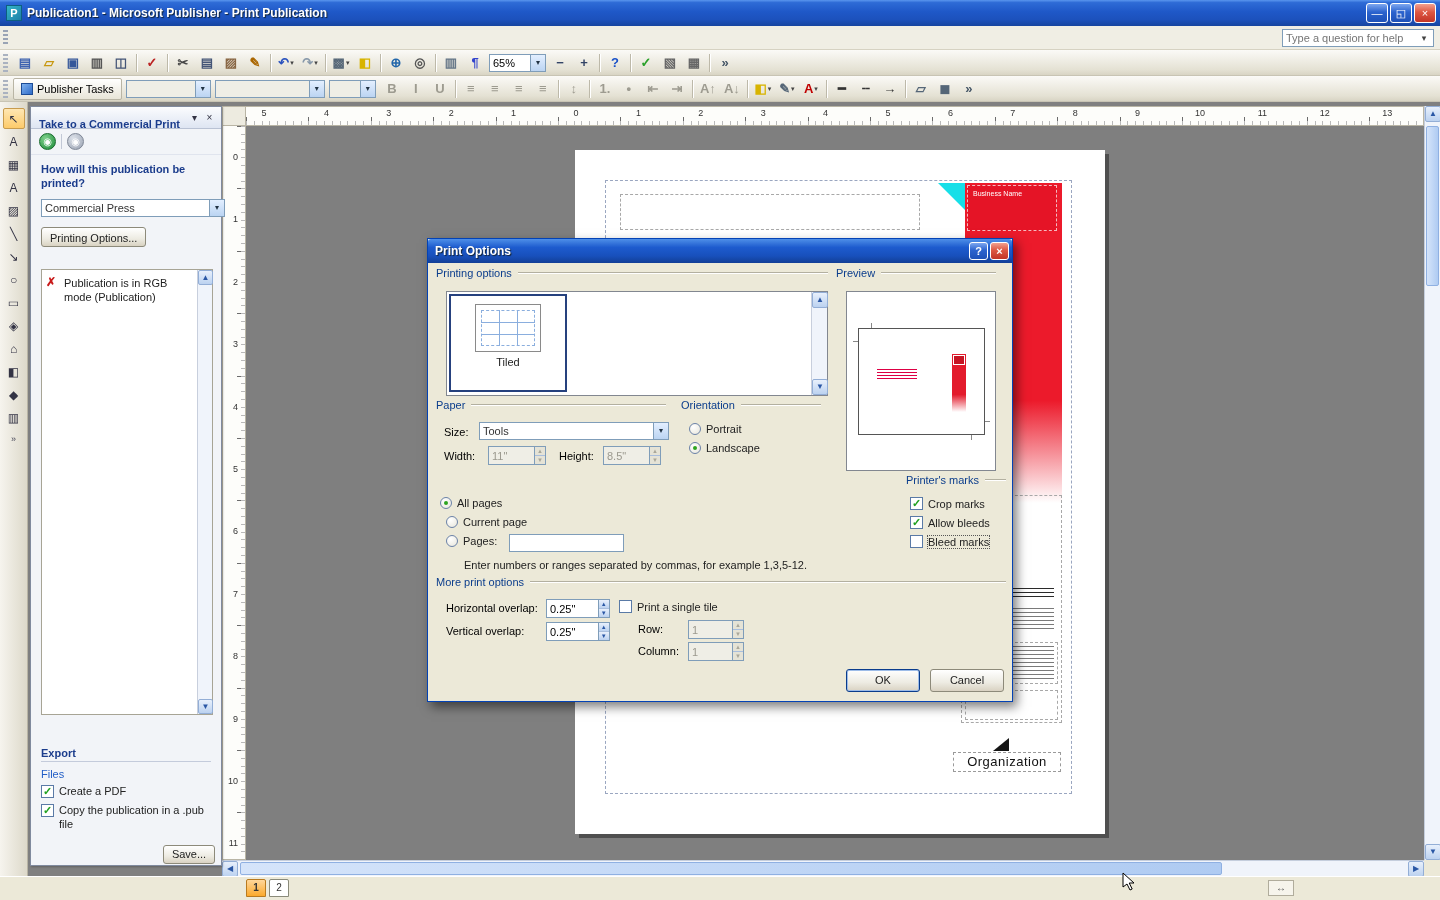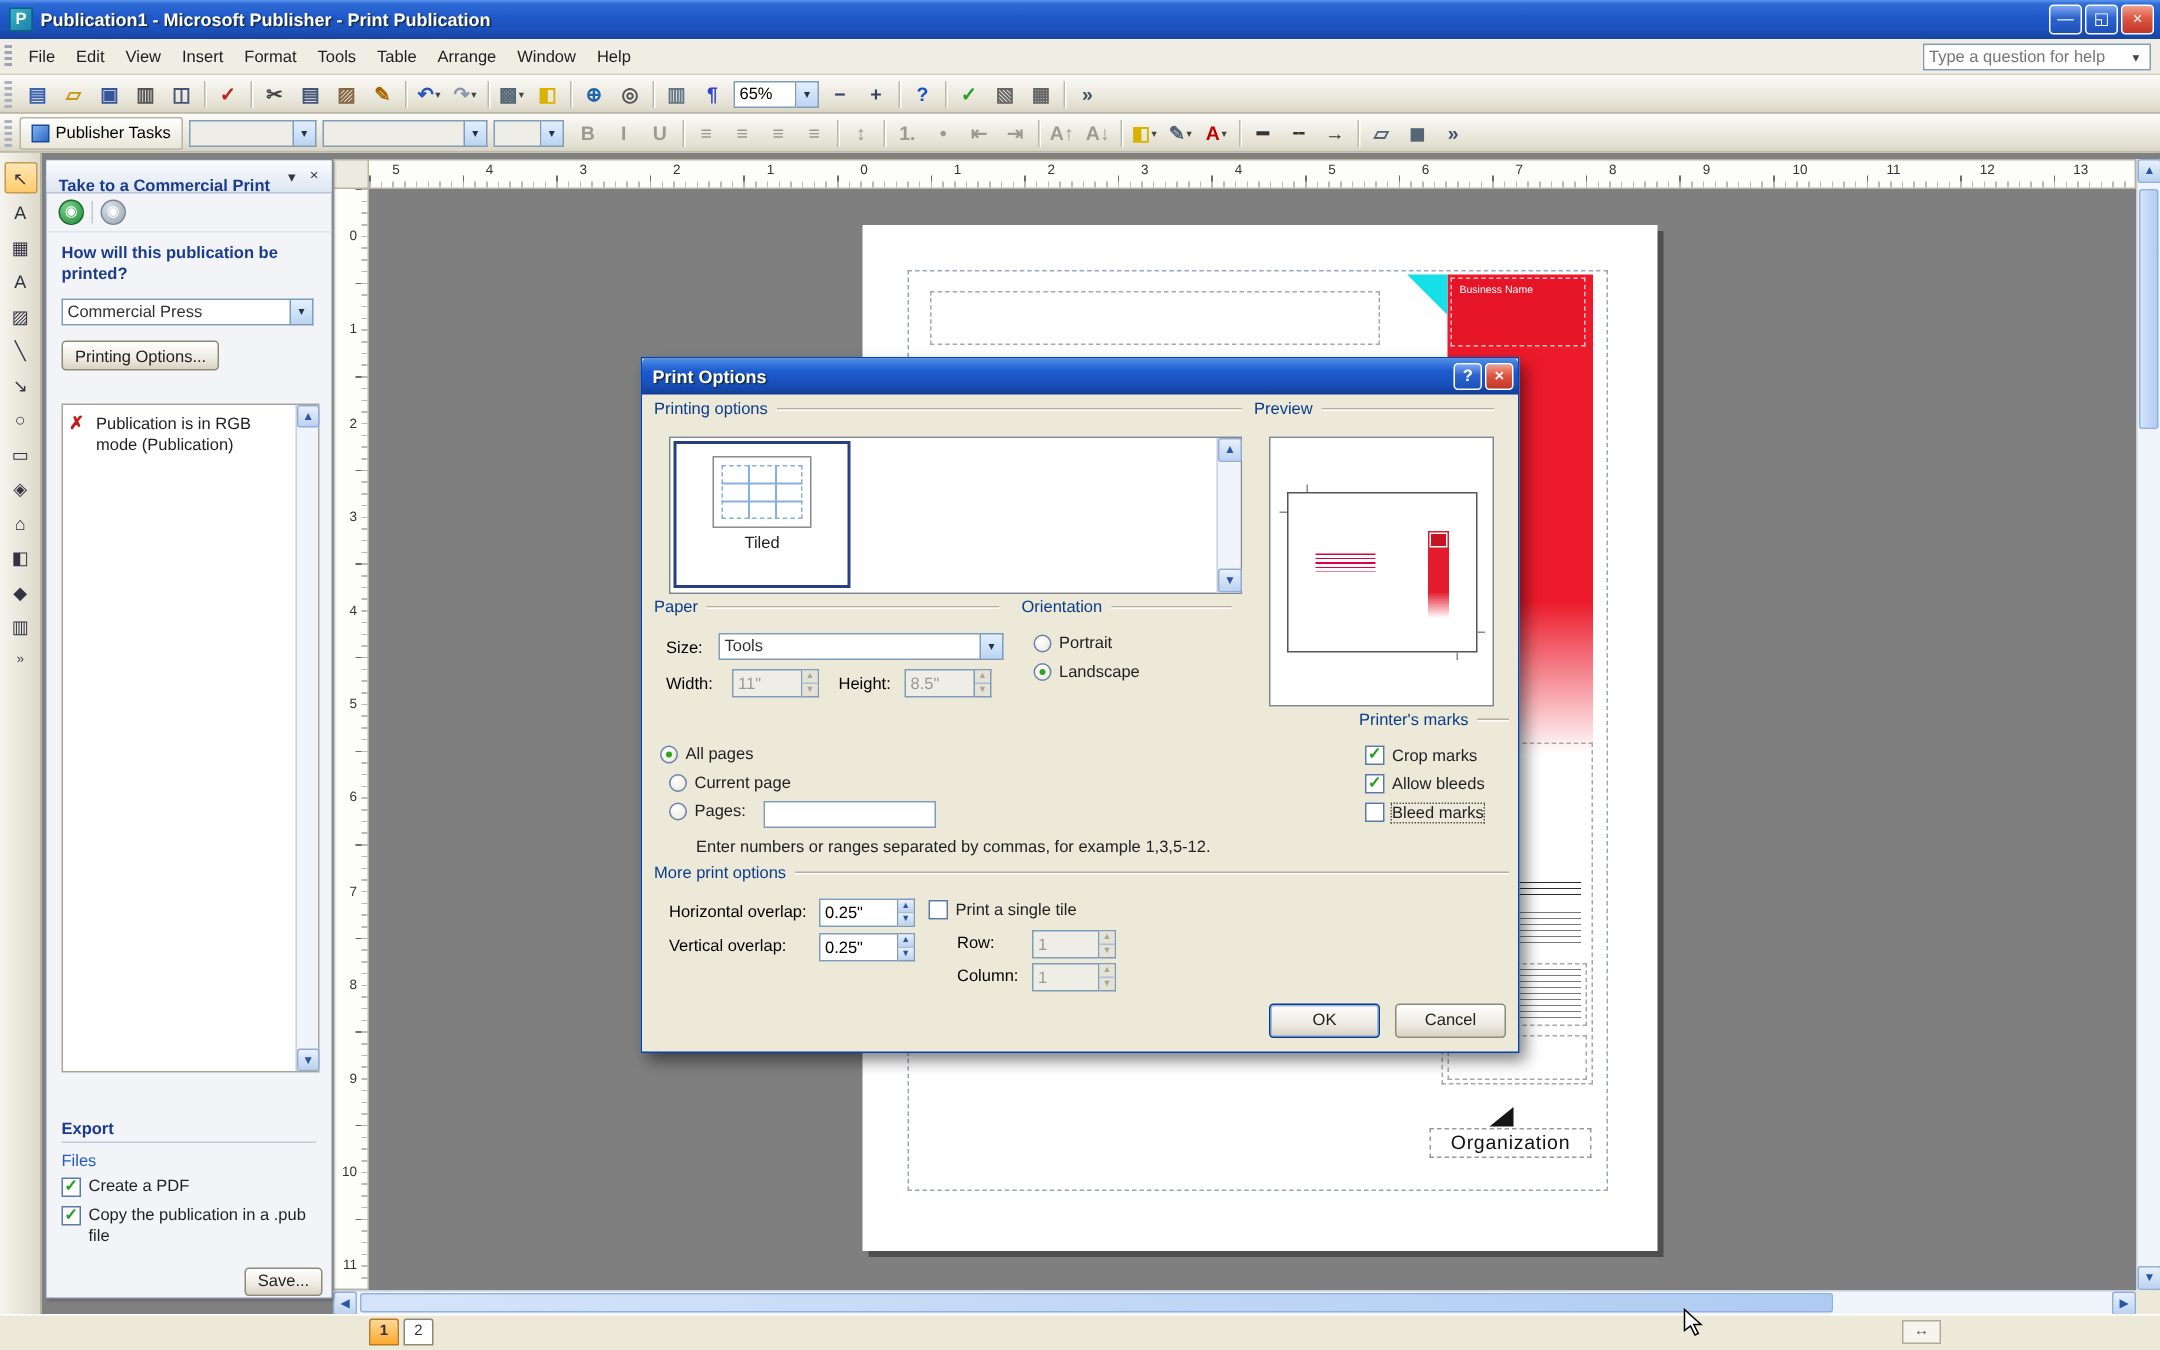--- a/index.html
+++ b/index.html
@@ -99,21 +99,21 @@
   .pane { position:absolute; left:30px; top:106px; width:192px; height:760px; background:#F2F4F8; border:1px solid #808A9E; box-shadow:1px 1px 2px rgba(0,0,0,.25); }
   .pane-title { height:22px; background:linear-gradient(180deg,#FBFCFE,#DEE5F2); border-bottom:1px solid #B9C2D4; display:flex; align-items:center; padding:0 4px 0 8px; }
   .pane-title .pt-text { flex:1; font-weight:bold; color:#1B3C8C; font-size:11px; white-space:nowrap; overflow:hidden;margin-top:12px; }
   .pane-title .pt-btn { width:15px; text-align:center; color:#334; font-size:10px; }
   .pane-nav { height:26px; display:flex; align-items:center; gap:5px; padding-left:8px; border-bottom:1px solid #E0E4EE; }
   .navcirc { width:17px; height:17px; border-radius:50%; color:#fff; font-size:10px; text-align:center; line-height:16px; }
   .nav-back { background:radial-gradient(circle at 35% 30%,#7ED08B,#1E8C3A); border:1px solid #176B2C; }
   .nav-fwd { background:radial-gradient(circle at 35% 30%,#DDE2EA,#9AA2B2); border:1px solid #7E8696; }
   .nav-div { width:1px; height:15px; background:#C2C8D6; }
   .pane-q { padding:8px 10px 4px; font-weight:bold; color:#1B3C8C; line-height:1.25; }
-  .pane-combo { margin:4px 10px 0; width:168px; }
+  .pane-combo { margin:4px 10px 0; width:184px; }
   .pane-combo .cval { flex:1; }
   .btn { display:inline-block; background:linear-gradient(180deg,#fff,#EDEBE2 60%,#D9D2C2); border:1px solid #8D8A7A; border-radius:3px; color:#222; text-align:center; }
   .pane-popts { margin:10px 10px 0; padding:2px 8px; height:20px; line-height:16px; }
   .pane-sub { padding:12px 10px 4px; font-weight:bold; color:#1B3C8C; }
   .fixlist { position:absolute; left:10px; top:162px; width:172px; height:446px; background:#fff; border:1px solid #A7A495; }
   .fixitem { display:flex; gap:5px; padding:6px 4px 0 4px; }
   .fixicon { width:13px; height:13px; color:#C81A1A; font-weight:bold; font-size:12px; line-height:12px; }
   .fixtext { width:118px; color:#222; line-height:1.3; }
   .fix-sb { position:absolute; right:0; top:0; width:15px; height:100%; background:#F0F4FB; border-left:1px solid #C8CFDD; }
   .fix-sb .sb-btn { width:15px; height:15px; left:0; }
@@ -177,32 +177,20 @@
     <div class="tb-title">Publication1 - Microsoft Publisher - Print Publication</div>
     <div class="winbtns">
       <div class="wb">—</div>
       <div class="wb">◱</div>
       <div class="wb wb-close">×</div>
     </div>
   </div>
 
   <div class="menubar">
     <div class="mgrip"></div>
-    <div id="menu-items" class="tbrow">
-        <span class="menu-item">File</span>
-        <span class="menu-item">Edit</span>
-        <span class="menu-item">View</span>
-        <span class="menu-item">Insert</span>
-        <span class="menu-item">Format</span>
-        <span class="menu-item">Tools</span>
-        <span class="menu-item">Table</span>
-        <span class="menu-item">Arrange</span>
-        <span class="menu-item">Window</span>
-        <span class="menu-item">Help</span>
-      </div>
     <div class="helpbox">
       <input placeholder="Type a question for help" style="">
       <span class="harr">▾</span>
     </div>
   </div>
 
   <div id="tb1" class="toolbar">
     <div class="grip"></div>
     <div id="std-left" class="tbrow">
         <span class="tbi">

